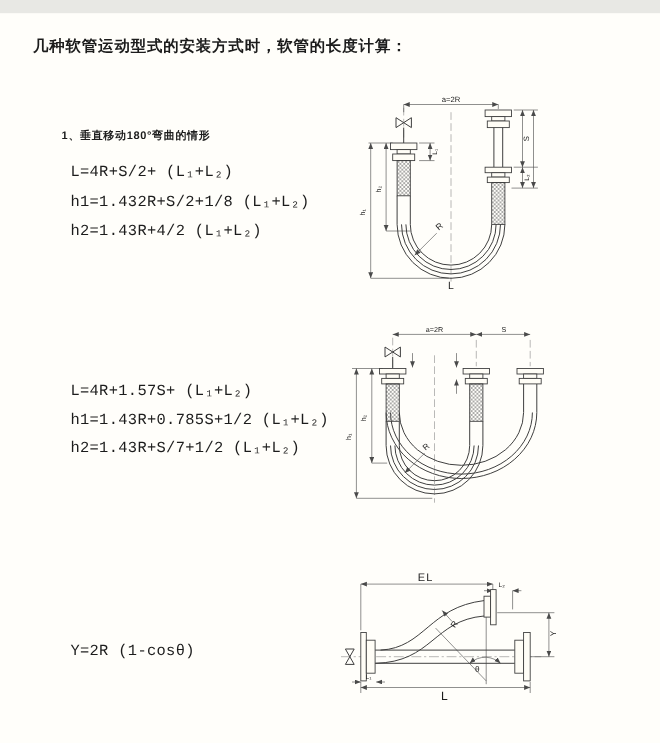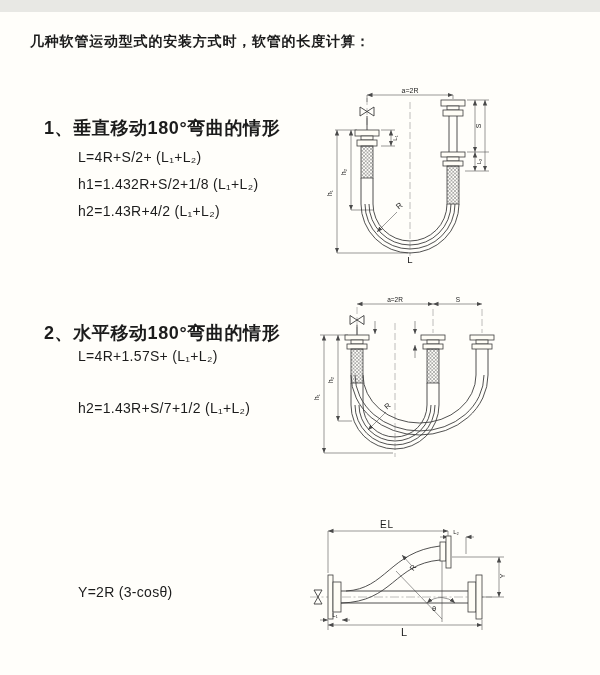--- a/index.html
+++ b/index.html
@@ -7,26 +7,26 @@
     position:relative; width:600px; height:675px; margin:12px auto;
     background:#fffefa; overflow:hidden;
     font-family:"Liberation Sans","DejaVu Sans",sans-serif;
     color:#1c1c1c;
   }
   .title {
     position:absolute; left:30px; top:21px;
     font-size:14px; font-weight:bold; letter-spacing:0.8px;
   }
   .sec-heading {
-    position:absolute; left:44px;
-    font-size:18px; font-weight:bold; letter-spacing:0.6px;
+    position:absolute; left:56px;
+    font-size:10px; font-weight:bold; letter-spacing:0.6px;
   }
   .formula {
-    position:absolute; left:78px;
-    font-size:14px; letter-spacing:0.3px; white-space:nowrap;
+    position:absolute; left:64px;
+    font-size:14px; letter-spacing:0.3px; white-space:nowrap;font-family:Liberation Mono, monospace;
   }
   .diag { position:absolute; }
   .dim   { stroke:#555; stroke-width:0.6; fill:none; }
   .cl    { stroke:#8a8a8a; stroke-width:0.55; fill:none; stroke-dasharray:7,3; }
   .cldd  { stroke:#8a8a8a; stroke-width:0.55; fill:none; stroke-dasharray:9,2.5,2,2.5; }
   .hose  { stroke:#3d3d3d; stroke-width:0.9; fill:none; }
   .thin  { stroke:#555; stroke-width:0.6; fill:none; }
   .fit   { fill:#fffdf6; stroke:#3d3d3d; stroke-width:0.8; }
   .braid { stroke:#3d3d3d; stroke-width:0.8; }
   .dlab  { font-size:7px; fill:#1c1c1c; }
@@ -116,22 +116,22 @@
     <text class="dlab" x="95" y="6.5" text-anchor="middle">a=2R</text>
     <text class="dlab" text-anchor="middle" transform="translate(166,40) rotate(-90)">S</text>
     <text class="dlab" style="font-size:6px" text-anchor="middle" transform="translate(166,75.5) rotate(-90)">L₂</text>
     <text class="dlab" style="font-size:6px" text-anchor="middle" transform="translate(82,52) rotate(-90)">L₁</text>
     <text class="dlab" style="font-size:6.5px" text-anchor="middle" transform="translate(31,86) rotate(-90)">h₂</text>
     <text class="dlab" style="font-size:6.5px" text-anchor="middle" transform="translate(17,107) rotate(-90)">h₁</text>
     <text class="dlab" style="font-size:8px" text-anchor="middle" transform="translate(86,122) rotate(-40)">R</text>
     <text class="dlab" style="font-size:9.5px" x="95" y="177" text-anchor="middle">L</text>
   </svg>
 
-  <div class="sec-heading" style="top:309px">2、水平移动180°弯曲的情形</div>
   <div class="formula" style="top:336px">L=4R+1.57S+ (L₁+L₂)</div>
+  <div class="formula" style="top:362px">h1=1.43R+0.785S+1/2 (L₁+L₂)</div>
   <div class="formula" style="top:388px">h2=1.43R+S/7+1/2 (L₁+L₂)</div>
 
   <svg class="diag" style="left:308px;top:283px" width="195" height="175" viewBox="0 0 195 175">
     <defs>
       <marker id="m2" orient="auto-start-reverse" markerUnits="userSpaceOnUse" markerWidth="7" markerHeight="6" refX="5.5" refY="2.2">
         <path d="M0,0 L5.5,2.2 L0,4.4 Z" fill="#4a4a4a"></path>
       </marker>
       <pattern id="br2" patternUnits="userSpaceOnUse" width="3.5" height="3.5">
         <path d="M0,0 L3.5,3.5 M0,3.5 L3.5,0" stroke="#6a6a6a" stroke-width="0.5"></path>
       </pattern>
@@ -194,21 +194,21 @@
         <rect class="fit" x="164" y="49" width="20" height="5"></rect>
     </g>
 
     <text class="dlab" style="font-size:6.5px" x="87" y="7" text-anchor="middle">a=2R</text>
     <text class="dlab" style="font-size:6.5px" x="150" y="7" text-anchor="middle">S</text>
     <text class="dlab" style="font-size:6.5px" text-anchor="middle" transform="translate(25,85) rotate(-90)">h₂</text>
     <text class="dlab" style="font-size:6.5px" text-anchor="middle" transform="translate(11,102) rotate(-90)">h₁</text>
     <text class="dlab" style="font-size:7.5px" text-anchor="middle" transform="translate(81,113) rotate(-40)">R</text>
   </svg>
 
-  <div class="formula" style="top:572px">Y=2R (3-cosθ)</div>
+  <div class="formula" style="top:572px">Y=2R (1-cosθ)</div>
 
   <svg class="diag" style="left:298px;top:500px" width="212" height="126" viewBox="0 0 212 126">
     <defs>
       <marker id="m3" orient="auto-start-reverse" markerUnits="userSpaceOnUse" markerWidth="7" markerHeight="6" refX="5.5" refY="2.2">
         <path d="M0,0 L5.5,2.2 L0,4.4 Z" fill="#4a4a4a"></path>
       </marker>
     </defs>
 
     <line class="cldd" x1="12" y1="85" x2="194" y2="85"></line>
 

